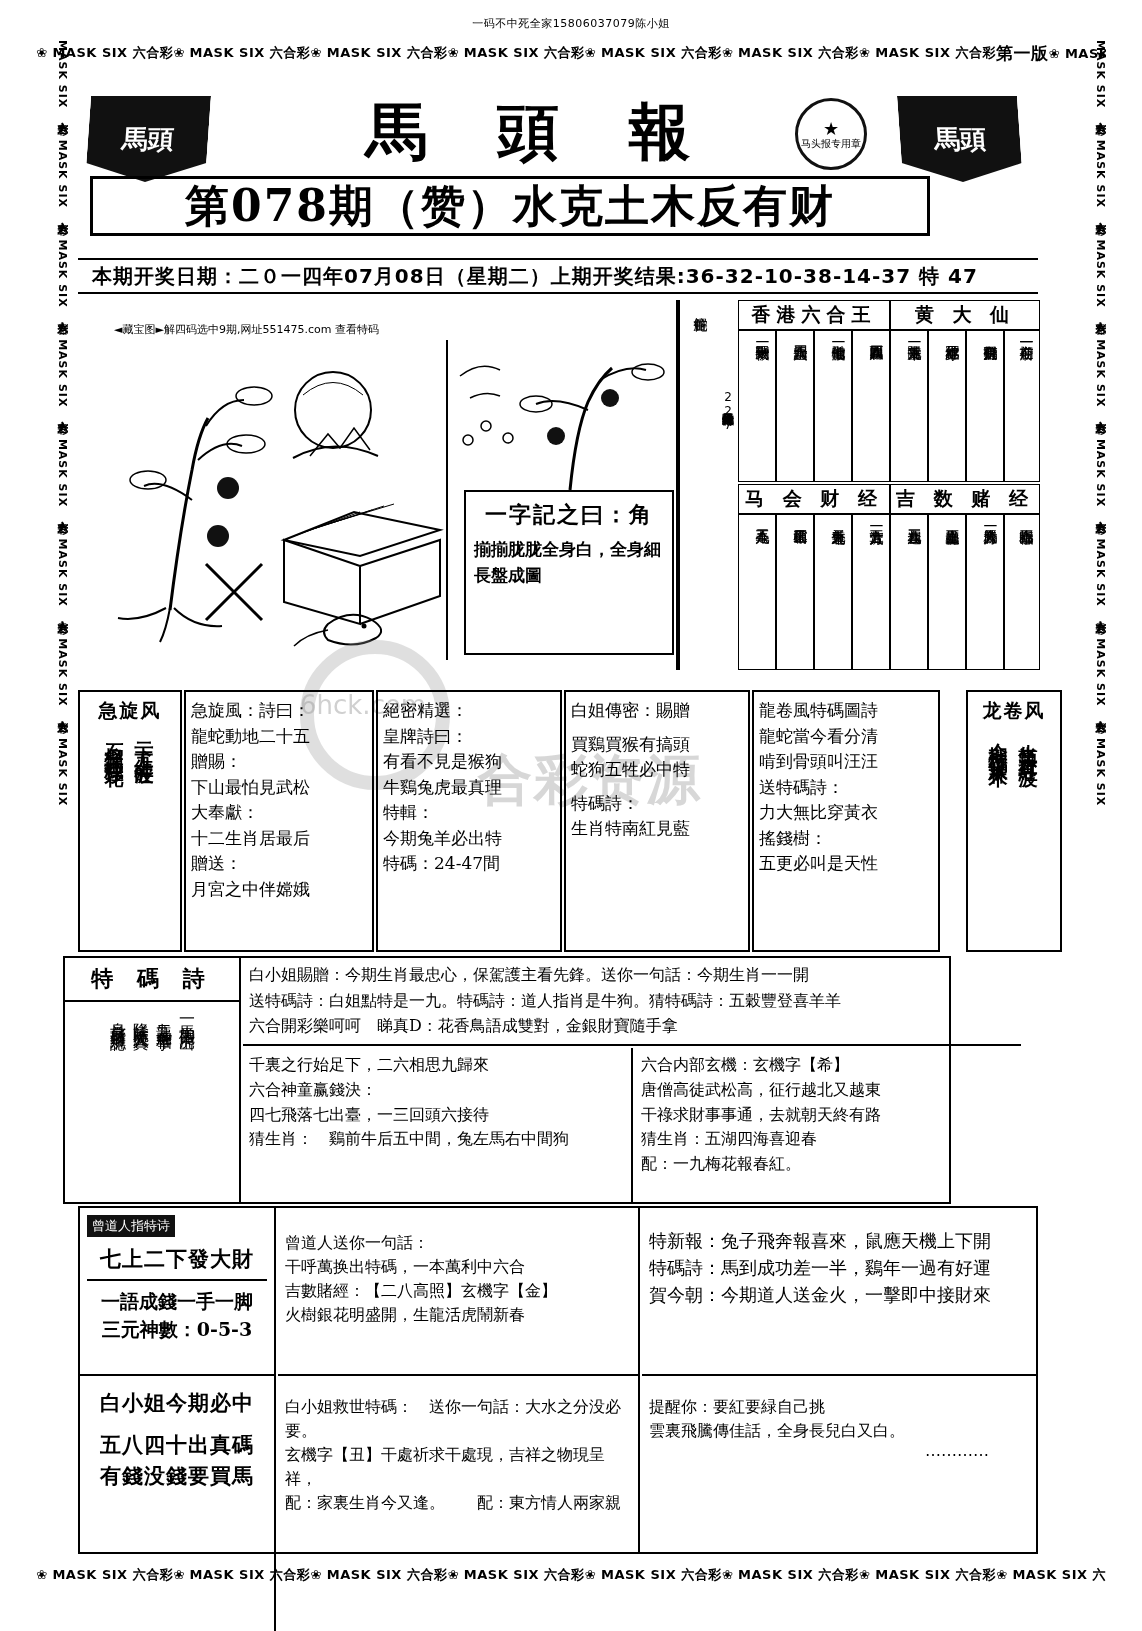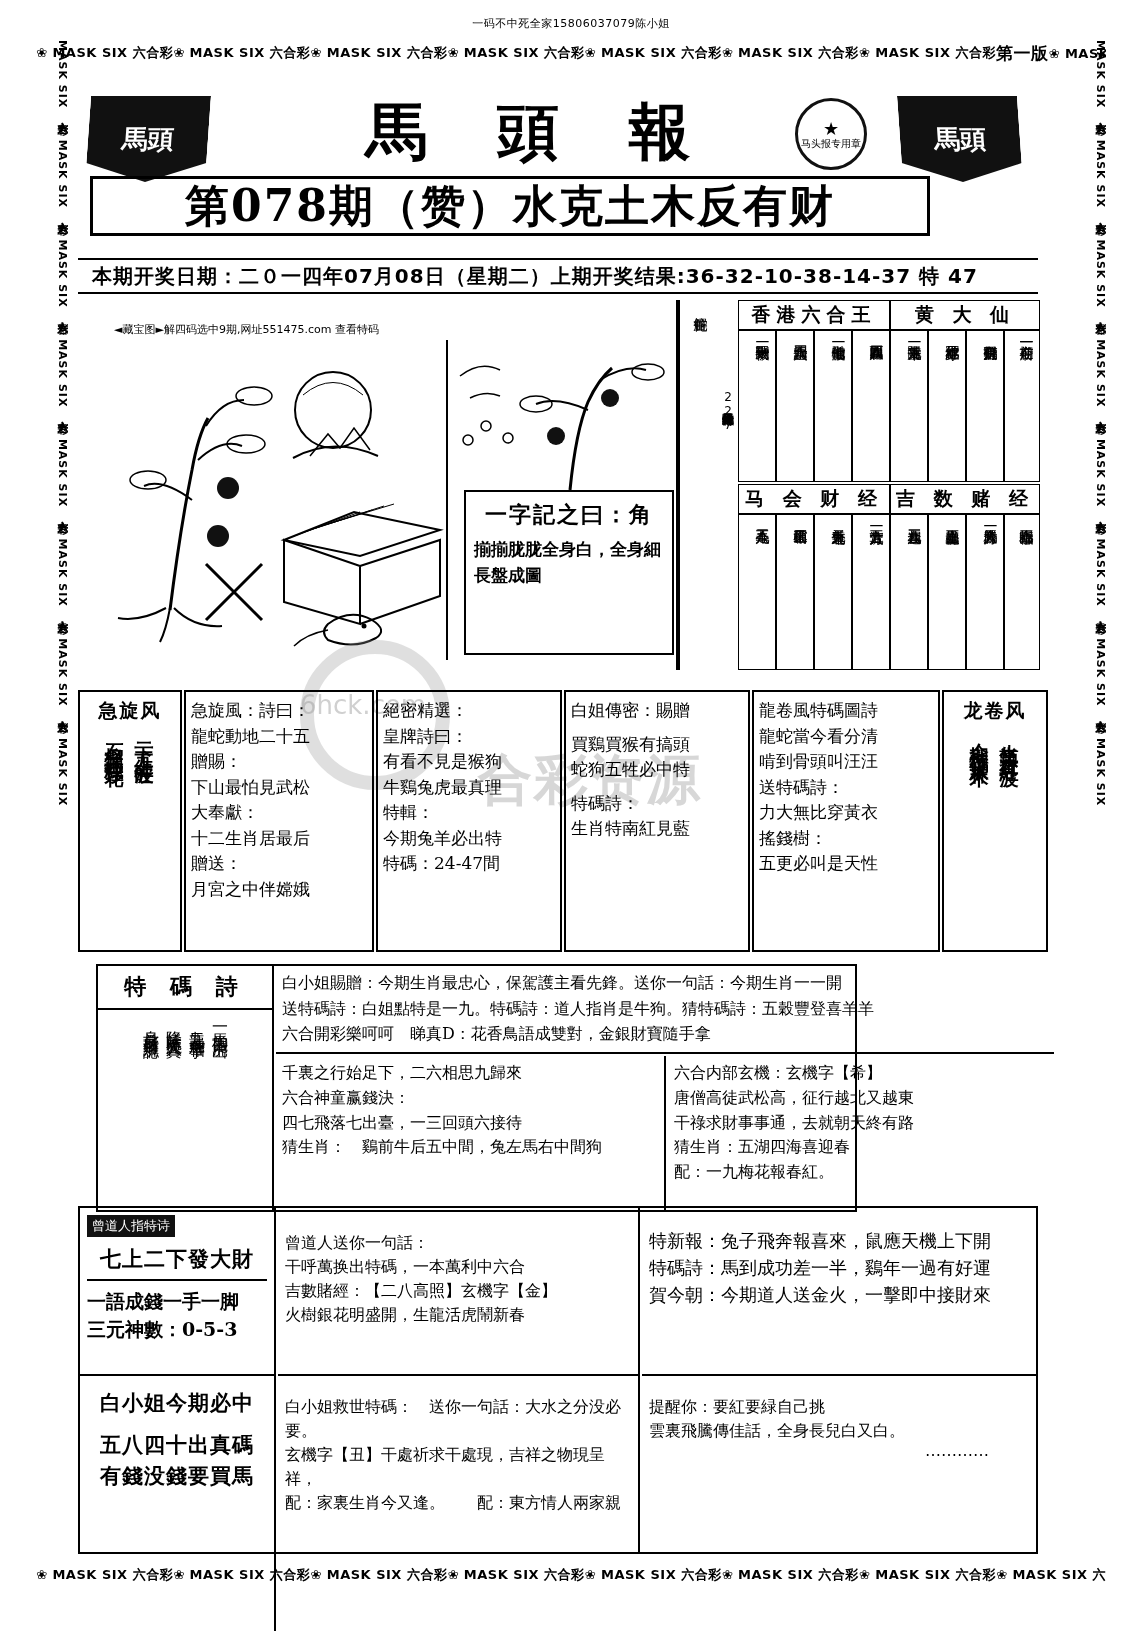--- a/index.html
+++ b/index.html
@@ -130,21 +130,21 @@
     display:flex; flex-direction:row-reverse; justify-content:center; gap:4px;
     height:228px;
   }
   .vcols .c {
     writing-mode:vertical-rl; text-orientation:upright;
     font-size:19px; letter-spacing:4px; font-family:"DejaVu Serif", serif;
     font-weight:bold;
   }
 
   
-  .sec2 { position:absolute; left:96px; top:956px; width:761px; height:248px; border:2px solid #000;margin-top:8px;}
+  .sec2 { position:absolute; left:63px; top:956px; width:888px; height:248px; border:2px solid #000;}
   .sec2 .lefthead {
     position:absolute; left:0; top:0; width:176px; height:244px; border-right:2px solid #000;
   }
   .sec2 .lefthead .tt {
     text-align:center; font-size:22px; font-weight:bold; padding-top:6px;
     letter-spacing:8px; font-family:"DejaVu Serif", serif;
     border-bottom:2px solid #000; padding-bottom:6px;
   }
   .sec2 .lefthead .vc {
     display:flex; flex-direction:row-reverse; justify-content:center; gap:2px;
@@ -171,21 +171,21 @@
   }
 
   
   .sec3 { position:absolute; left:78px; top:1206px; width:960px; height:348px; border:2px solid #000; }
   .sec3 .c1 { position:absolute; left:0; top:0; width:196px; height:444px; border-right:2px solid #000;}
   .sec3 .c2 { position:absolute; left:198px; top:0; width:362px; height:344px; border-right:2px solid #000;}
   .sec3 .c3 { position:absolute; left:562px; top:0; width:394px; height:344px;}
   .rowdiv { border-bottom:2px solid #000; }
   .pad { padding:5px 7px; font-size:16px; line-height:1.5; font-family:"DejaVu Serif", serif;}
   .big { font-size:21px; font-weight:bold; letter-spacing:1px; text-align:center;}
-  .mid { font-size:19px; font-weight:bold; text-align:left;}
+  .mid { font-size:19px; font-weight:bold; text-align:center;}
   .stamp {
     display:inline-block; background:#111; color:#fff; font-size:13px;
     padding:1px 5px; margin-right:4px;
   }
 
   
   .wm {
     position:absolute; left:330px; top:640px; width:520px; height:280px;
     color:rgba(140,140,140,0.35); font-size:54px; font-weight:bold;
     font-family:"DejaVu Sans", sans-serif; pointer-events:none;
@@ -382,21 +382,21 @@
     <div class="bx" style="left:674px; width:188px;">
       <div class="ln">龍卷風特碼圖詩</div>
       <div class="ln">龍蛇當今看分清</div>
       <div class="ln">啃到骨頭叫汪汪</div>
       <div class="ln">送特碼詩：</div>
       <div class="ln">力大無比穿黃衣</div>
       <div class="ln">搖錢樹：</div>
       <div class="ln">五更必叫是天性</div>
     </div>
 
-    <div class="bx" style="left:864px; width:106px;">
+    <div class="bx" style="left:888px; width:96px;">
       <div class="t">龙卷风</div>
       <div class="vcols">
         <div class="c">生肖頭上有紅波</div>
         <div class="c">今期特碼大林木</div>
       </div>
     </div>
   </div>
 
   <div class="sec2">
     <div class="lefthead">

